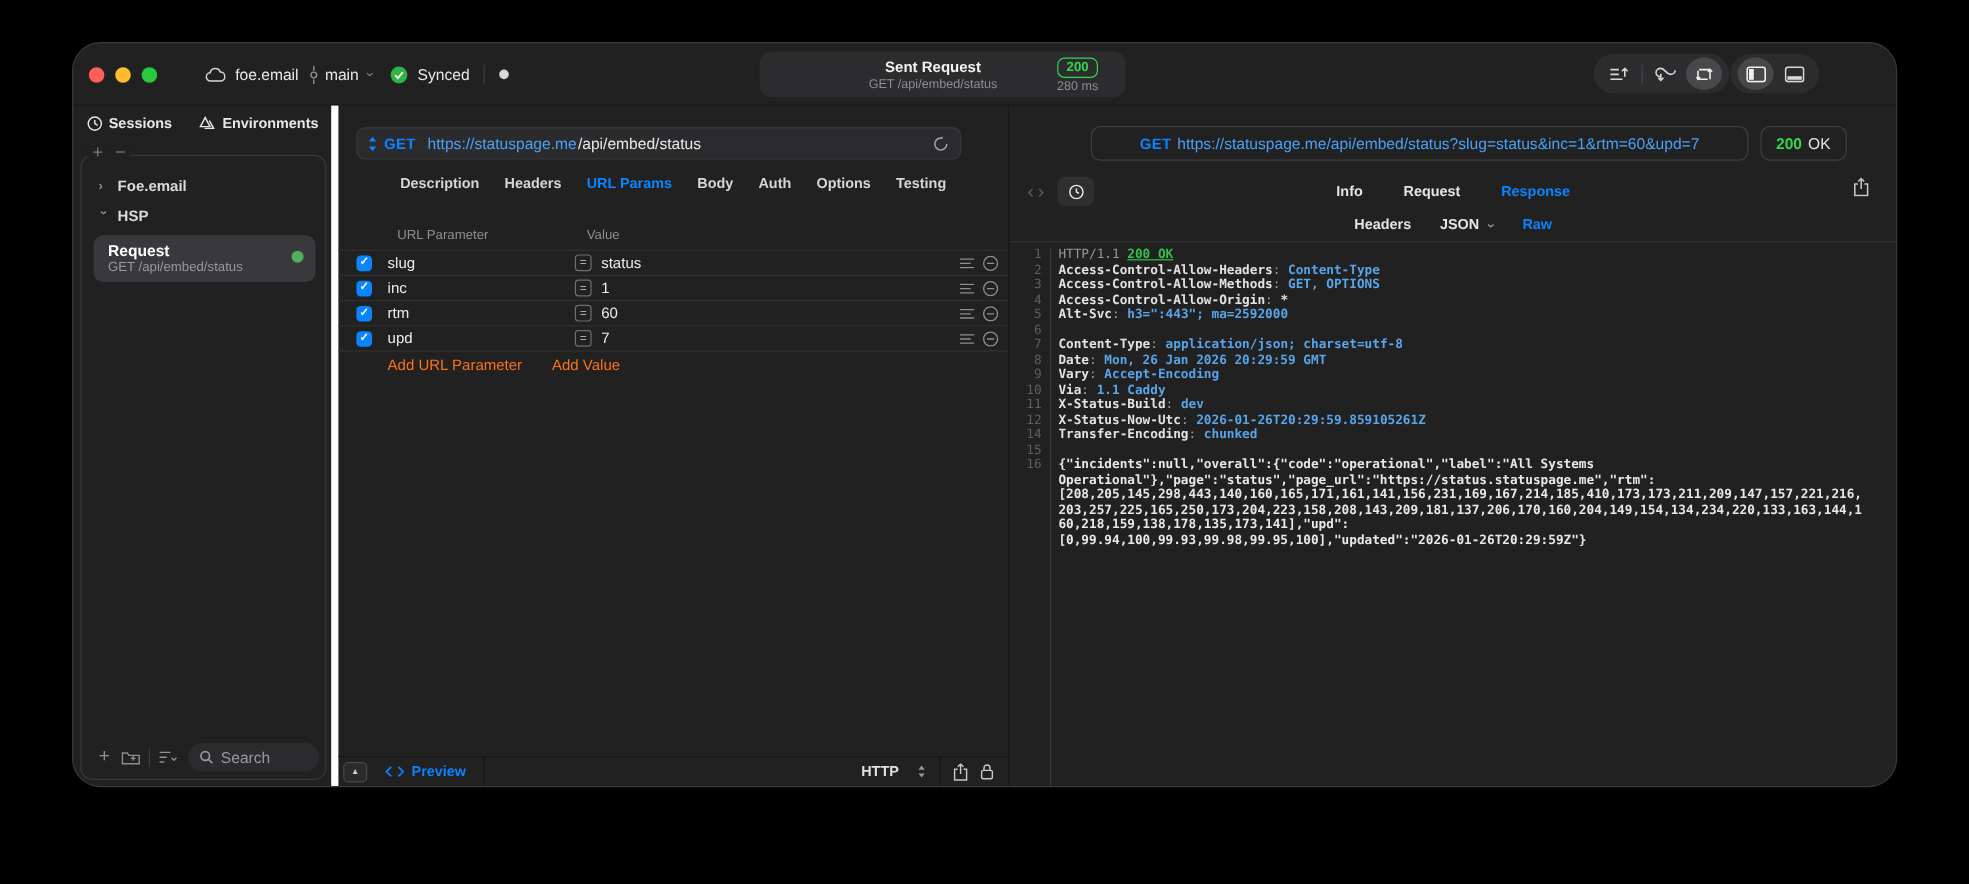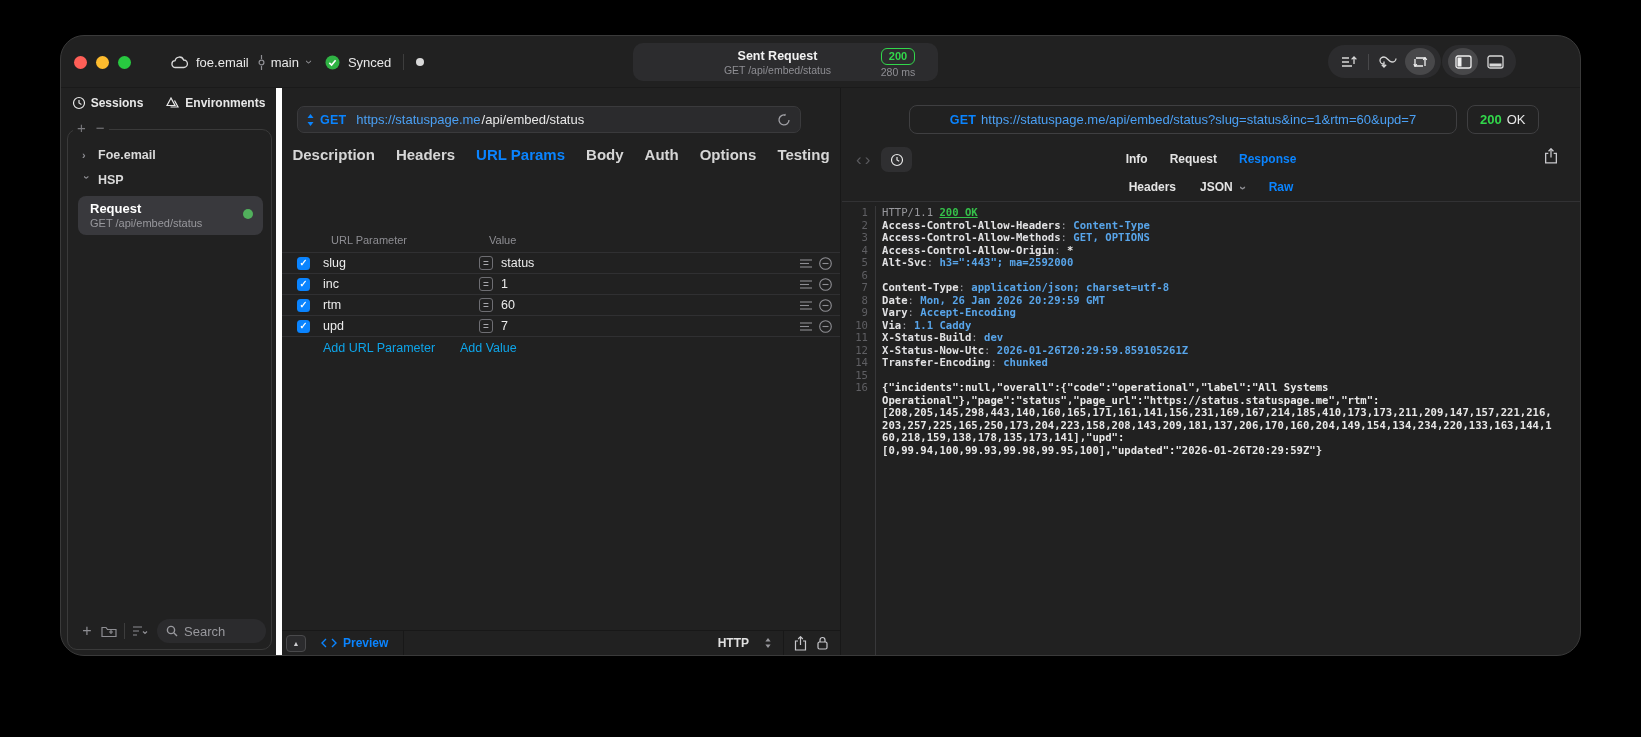--- a/index.html
+++ b/index.html
@@ -58,34 +58,34 @@
     font-family:"Liberation Sans", sans-serif; }
   .search-pill input::placeholder { color:#98989d; }
 
   
   .mid { position:absolute; left:221px; top:52px; bottom:0; width:559px; border-right:1px solid #181818; }
   .url-bar { position:absolute; left:15px; top:18px; width:504px; height:27px; background:#2b2b2d;
     border:1px solid #3a3a3c; border-radius:7px; display:flex; align-items:center; padding:0 9px; gap:6px; font-size:13px; }
   .method { color:#0a84ff; font-weight:700; font-size:12.5px; letter-spacing:.2px; }
   .url-host { color:#4ba0f4; } .url-path { color:#e8e8e8; flex:1; }
   .mid-tabs { position:absolute; top:58px; left:0; right:0; display:flex; justify-content:center; gap:21px;
-    font-size:15px; font-weight:600; color:#d6d6d6; }
+    font-size:12px; font-weight:600; color:#d6d6d6; }
   .mid-tabs .tab.active { color:#0a84ff; }
-  .ptable { position:absolute; top:96px; left:0; right:0;margin-top:44px; }
+  .ptable { position:absolute; top:96px; left:0; right:0; }
   .ptable-head { height:24px; display:flex; align-items:center; font-size:11px; color:#8e8e93; }
   .col-name { padding-left:49px; width:207px; } .col-value { padding-left:0; }
   .prow { height:21px; display:flex; align-items:center; border-top:1px solid #303032; font-size:12.5px; color:#ececec; position:relative; }
   .prow .cb { position:absolute; left:15px; width:13px; height:13px; border-radius:3.5px; background:#0a84ff;
     color:#fff; font-size:9.5px; font-weight:700; display:flex; align-items:center; justify-content:center; line-height:1; }
   .prow .pname { position:absolute; left:41px; }
   .prow .eq { position:absolute; left:197px; width:14px; height:14px; border:1px solid #6e6e73; border-radius:3px;
     color:#a8a8ad; font-size:10px; display:flex; align-items:center; justify-content:center; }
   .prow .pval { position:absolute; left:219px;text-align:right; }
   .prow .rowicons { position:absolute; right:8px; display:flex; align-items:center; gap:7px; }
-  .add-row { height:22px; display:flex; align-items:center; border-top:1px solid #303032; font-size:12.5px; color:#0ea5e9; }
+  .add-row { height:22px; display:flex; align-items:center; border-top:1px solid #303032; font-size:12.5px; color:#f97316; }
   .add-row .a1 { padding-left:41px; width:178px; } 
   .mid-bottom { position:absolute; left:0; right:0; bottom:0; height:25px; border-top:1px solid #181818;
     display:flex; align-items:center; font-size:12px; }
   .panel-up { width:20px; height:17px; border:1px solid #4a4a4c; border-radius:4px; margin-left:4px;
     display:flex; align-items:center; justify-content:center; color:#cfcfd2; font-size:7px; background:#2b2b2d; }
   .preview { color:#0a84ff; font-weight:600; display:flex; align-items:center; gap:6px; margin-left:15px; }
   .mb-sep { width:1px; height:25px; background:#181818; margin-left:15px; }
   .mb-right { margin-left:auto; display:flex; align-items:center; color:#e0e0e0; }
   .http-sel { display:flex; align-items:center; gap:16px; font-weight:600; }
 
@@ -94,21 +94,21 @@
   .rp-url { position:absolute; left:67px; top:17px; width:548px; height:29px; border:1px solid #3f3f41; border-radius:8px;
     display:flex; align-items:center; justify-content:center; gap:6px; font-size:13px; overflow:hidden; white-space:nowrap; }
   .rp-url .u { color:#4ba0f4; }
   .rp-badge { position:absolute; left:625px; top:17px; height:29px; border:1px solid #3f3f41; border-radius:8px;
     display:flex; align-items:center; padding:0 12px; gap:5px; font-size:13px; font-weight:700; }
   .rp-badge .c { color:#32d74b; } .rp-badge .t { color:#e8e8e8; font-weight:400; }
   .rp-nav { position:absolute; left:14px; top:59px; display:flex; align-items:center; gap:3px; color:#5a5a5e;
     font-size:17px; }
   .hist-btn { width:31px; height:25px; background:#2f2f31; border-radius:7px; display:flex; align-items:center;
     justify-content:center; margin-left:8px; }
-  .rp-tabs { position:absolute; top:64px; left:0; right:0; display:flex; justify-content:center; gap:22px;
+  .rp-tabs { position:absolute; top:64px; left:0; right:0; display:flex; justify-content:center; gap:34px;
     font-size:12px; font-weight:600; color:#e4e4e4; }
   .rp-tabs .tab.active, .rp-subtabs .tab.active { color:#0a84ff; }
   .rp-share { position:absolute; right:22px; top:60px; }
   .rp-subtabs { position:absolute; top:92px; left:0; right:0; display:flex; justify-content:center; gap:24px;
     font-size:12px; font-weight:600; color:#e4e4e4; }
   .rp-divider { position:absolute; top:113px; left:0; right:0; height:1px; background:#323234; }
   .resp { position:absolute; top:118px; left:0; right:0; bottom:0; font-family:"DejaVu Sans Mono", monospace;
     font-size:10.6px; line-height:12.5px; }
   .resp::before { content:""; position:absolute; left:33px; top:0; bottom:0; width:1px; background:#38383a; }
   .rl { display:flex; white-space:pre; }

